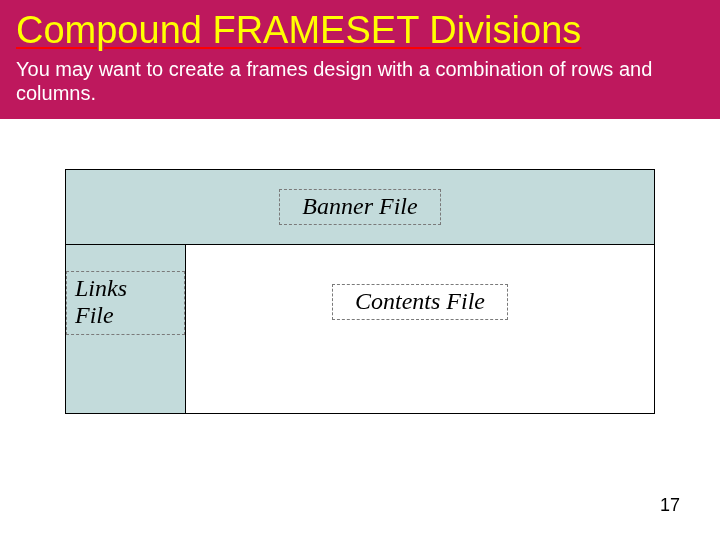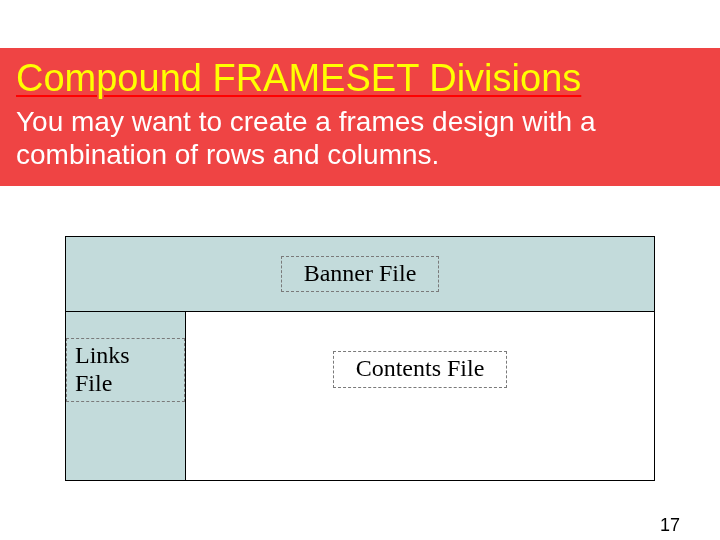--- a/index.html
+++ b/index.html
@@ -4,38 +4,37 @@
 <style>
   * { margin: 0; padding: 0; box-sizing: border-box; }
   body {
     width: 720px;
     height: 540px;
     background: #ffffff;
     font-family: Arial, Helvetica, sans-serif;
     position: relative;
   }
   .header-block {
-    background: #ef4444;
+    background: #be185d;
     padding: 8px 16px 14px 16px;
     width: 100%;
-    margin-top: 48px;
   }
   .title {
     color: #ffff00;
     font-size: 38px;
     font-weight: normal;
     text-decoration: underline;
     text-decoration-color: #ff0000;
     text-decoration-thickness: 2px;
     text-underline-offset: 4px;
     line-height: 1.18;
   }
   .subtitle {
     color: #ffffff;
-    font-size: 28px;
+    font-size: 20px;
     margin-top: 4px;
     line-height: 1.2;
   }
   .diagram {
     margin: 50px auto 0 auto;
     width: 590px;
     border: 1px solid #000;
   }
   .banner-row {
     background: #c3dbdb;
@@ -68,27 +67,28 @@
   }
   .label-box {
     border: 1px dashed #7a7a7a;
     padding: 3px 22px 4px 22px;
     font-family: "Times New Roman", Times, serif;
     font-size: 24px;
     color: #000;
     background: transparent;
     text-align: left;
     line-height: 1.15;
+    font-style: italic;
   }
   .label-box.links {
     padding: 3px 24px 4px 8px;
   }
   .page-number {
     position: absolute;
-    bottom: 4px;
+    bottom: 24px;
     right: 40px;
     font-size: 18px;
     color: #000;
   }
 </style>
 </head>
 <body>
 
 <div class="header-block">
   <div class="title">Compound FRAMESET Divisions</div>

